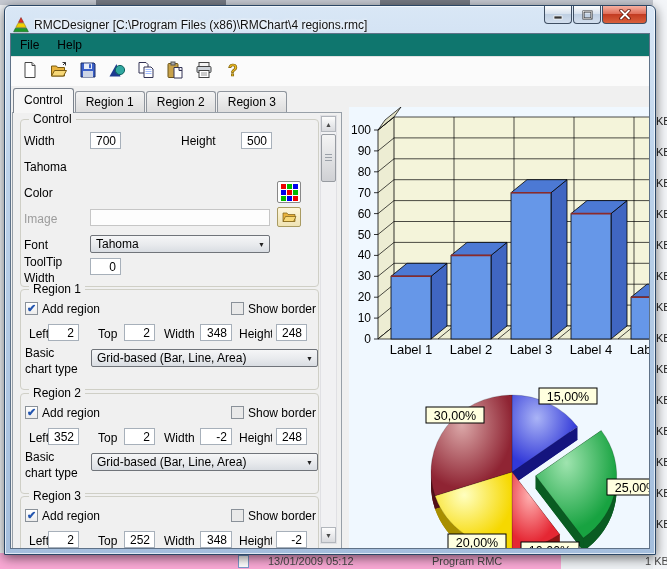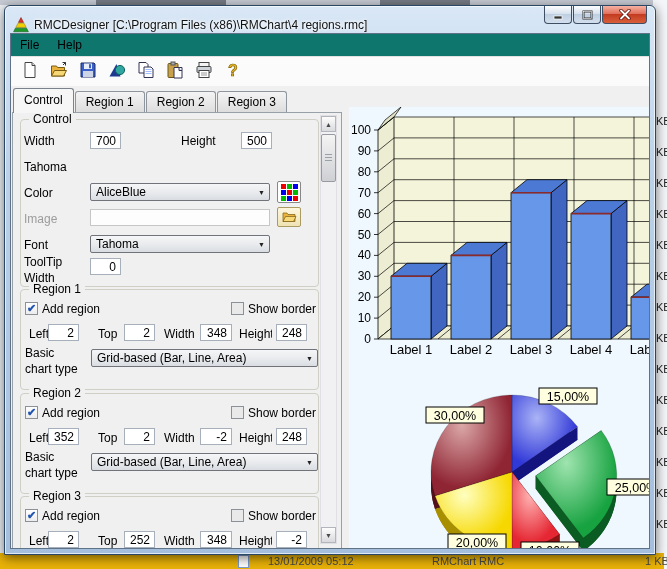--- a/index.html
+++ b/index.html
@@ -4,21 +4,21 @@
 <style>
   html,body{margin:0;padding:0;}
   body{width:667px;height:569px;position:relative;overflow:hidden;
        font-family:"Liberation Sans",sans-serif;font-size:12px;color:#000;
        background:#eef1f4;}
   
   .bg-top{position:absolute;left:0;top:0;width:667px;height:5px;background:#c6cad2;}
   .bg-frag{position:absolute;top:0;height:5px;background:#757a84;}
   .bg-right{position:absolute;right:0;top:0;width:14px;height:569px;background:#f4f6f9;}
   .kb{position:absolute;left:656px;color:#222;font-size:11px;}
-  .bg-bottom{position:absolute;left:0;top:553px;width:648px;height:16px;background:#eab308;padding-left:16px;}
+  .bg-bottom{position:absolute;left:0;top:553px;width:561px;height:16px;background:#f9a8d4;}
   .bg-bottom span{position:absolute;top:2px;color:#474747;font-size:11px;white-space:nowrap;}
   .bg-fileicon{position:absolute;left:238px;top:2px;width:9px;height:11px;background:#fff;border:1px solid #7a9acc;}
   
   .win{position:absolute;left:4px;top:5px;width:650px;height:548px;
        background:linear-gradient(180deg,#d9e7f6 0%,#bcd2ea 30%,#a4bedd 100%);
        border:1px solid #2b4766;border-radius:6px 6px 0 0;
        box-shadow:0 3px 12px rgba(0,0,0,.55), inset 0 0 0 1px rgba(255,255,255,.65);}
   .titlebar{position:absolute;left:0;top:0;right:0;height:38px;display:flex;align-items:center;}
   .app-icon{width:16px;height:16px;margin:0 5px 0 8px;flex:0 0 auto;}
   .title-text{font-size:12px;color:#111;text-shadow:0 0 4px #fff,0 0 4px #fff;white-space:nowrap;overflow:hidden;}
@@ -95,21 +95,21 @@
     <span class="kb" style="top: 363px;">KB</span>
     <span class="kb" style="top: 394px;">KB</span>
     <span class="kb" style="top: 425px;">KB</span>
     <span class="kb" style="top: 456px;">KB</span>
     <span class="kb" style="top: 487px;">KB</span>
     <span class="kb" style="top: 518px;">KB</span>
   </div>
 <div class="bg-bottom">
   <span class="bg-fileicon"></span>
   <span style="left:268px">13/01/2009 05:12</span>
-  <span style="left:432px">RMChart RMC</span>
+  <span style="left:432px">Program RMC</span>
   <span style="left:645px">1 KB</span>
 </div>
 
 <div class="win">
   <div class="titlebar">
     <span class="app-icon">
       <svg viewBox="0 0 16 16" width="16" height="16">
         <polygon points="8,0.5 10.6,5.4 5.4,5.4" fill="#e03020" stroke="#7a1208" stroke-width="0.5"></polygon>
         <polygon points="5,6.2 11,6.2 13.2,10.4 2.8,10.4" fill="#f2d000" stroke="#8a7400" stroke-width="0.5"></polygon>
         <polygon points="2.4,11.2 13.6,11.2 15.4,14.8 0.6,14.8" fill="#1f9a28" stroke="#0a4d10" stroke-width="0.5"></polygon>
@@ -211,24 +211,20 @@
       <div class="group" style="top:6px;height:166px;">
         <span class="gtitle">Control</span>
         <span class="lbl" style="left:3px;top:14px;">Width</span>
         <div class="tb" style="left:69px;top:12px;width:31px;">700</div>
         <span class="lbl" style="left:160px;top:14px;">Height</span>
         <div class="tb" style="left:220px;top:12px;width:31px;">500</div>
 
         <span class="lbl" style="left:3px;top:40px;">Tahoma</span>
 
         <span class="lbl" style="left:3px;top:66px;">Color</span>
-        <div class="combo" style="left:69px;top:63px;width:180px;">
-          <span>AliceBlue</span>
-          <span class="arr">▼</span>
-        </div>
         <div class="sbtn" style="left:256px;top:61px;width:24px;height:22px;background:#fff;border-color:#888;">
           <span class="colorgrid">
             <i style="background:#e00"></i>
               <i style="background:#0b0"></i>
               <i style="background:#00e"></i>
             <i style="background:#00e"></i>
               <i style="background:#e00"></i>
               <i style="background:#0b0"></i>
             <i style="background:#0b0"></i>
               <i style="background:#00e"></i>

